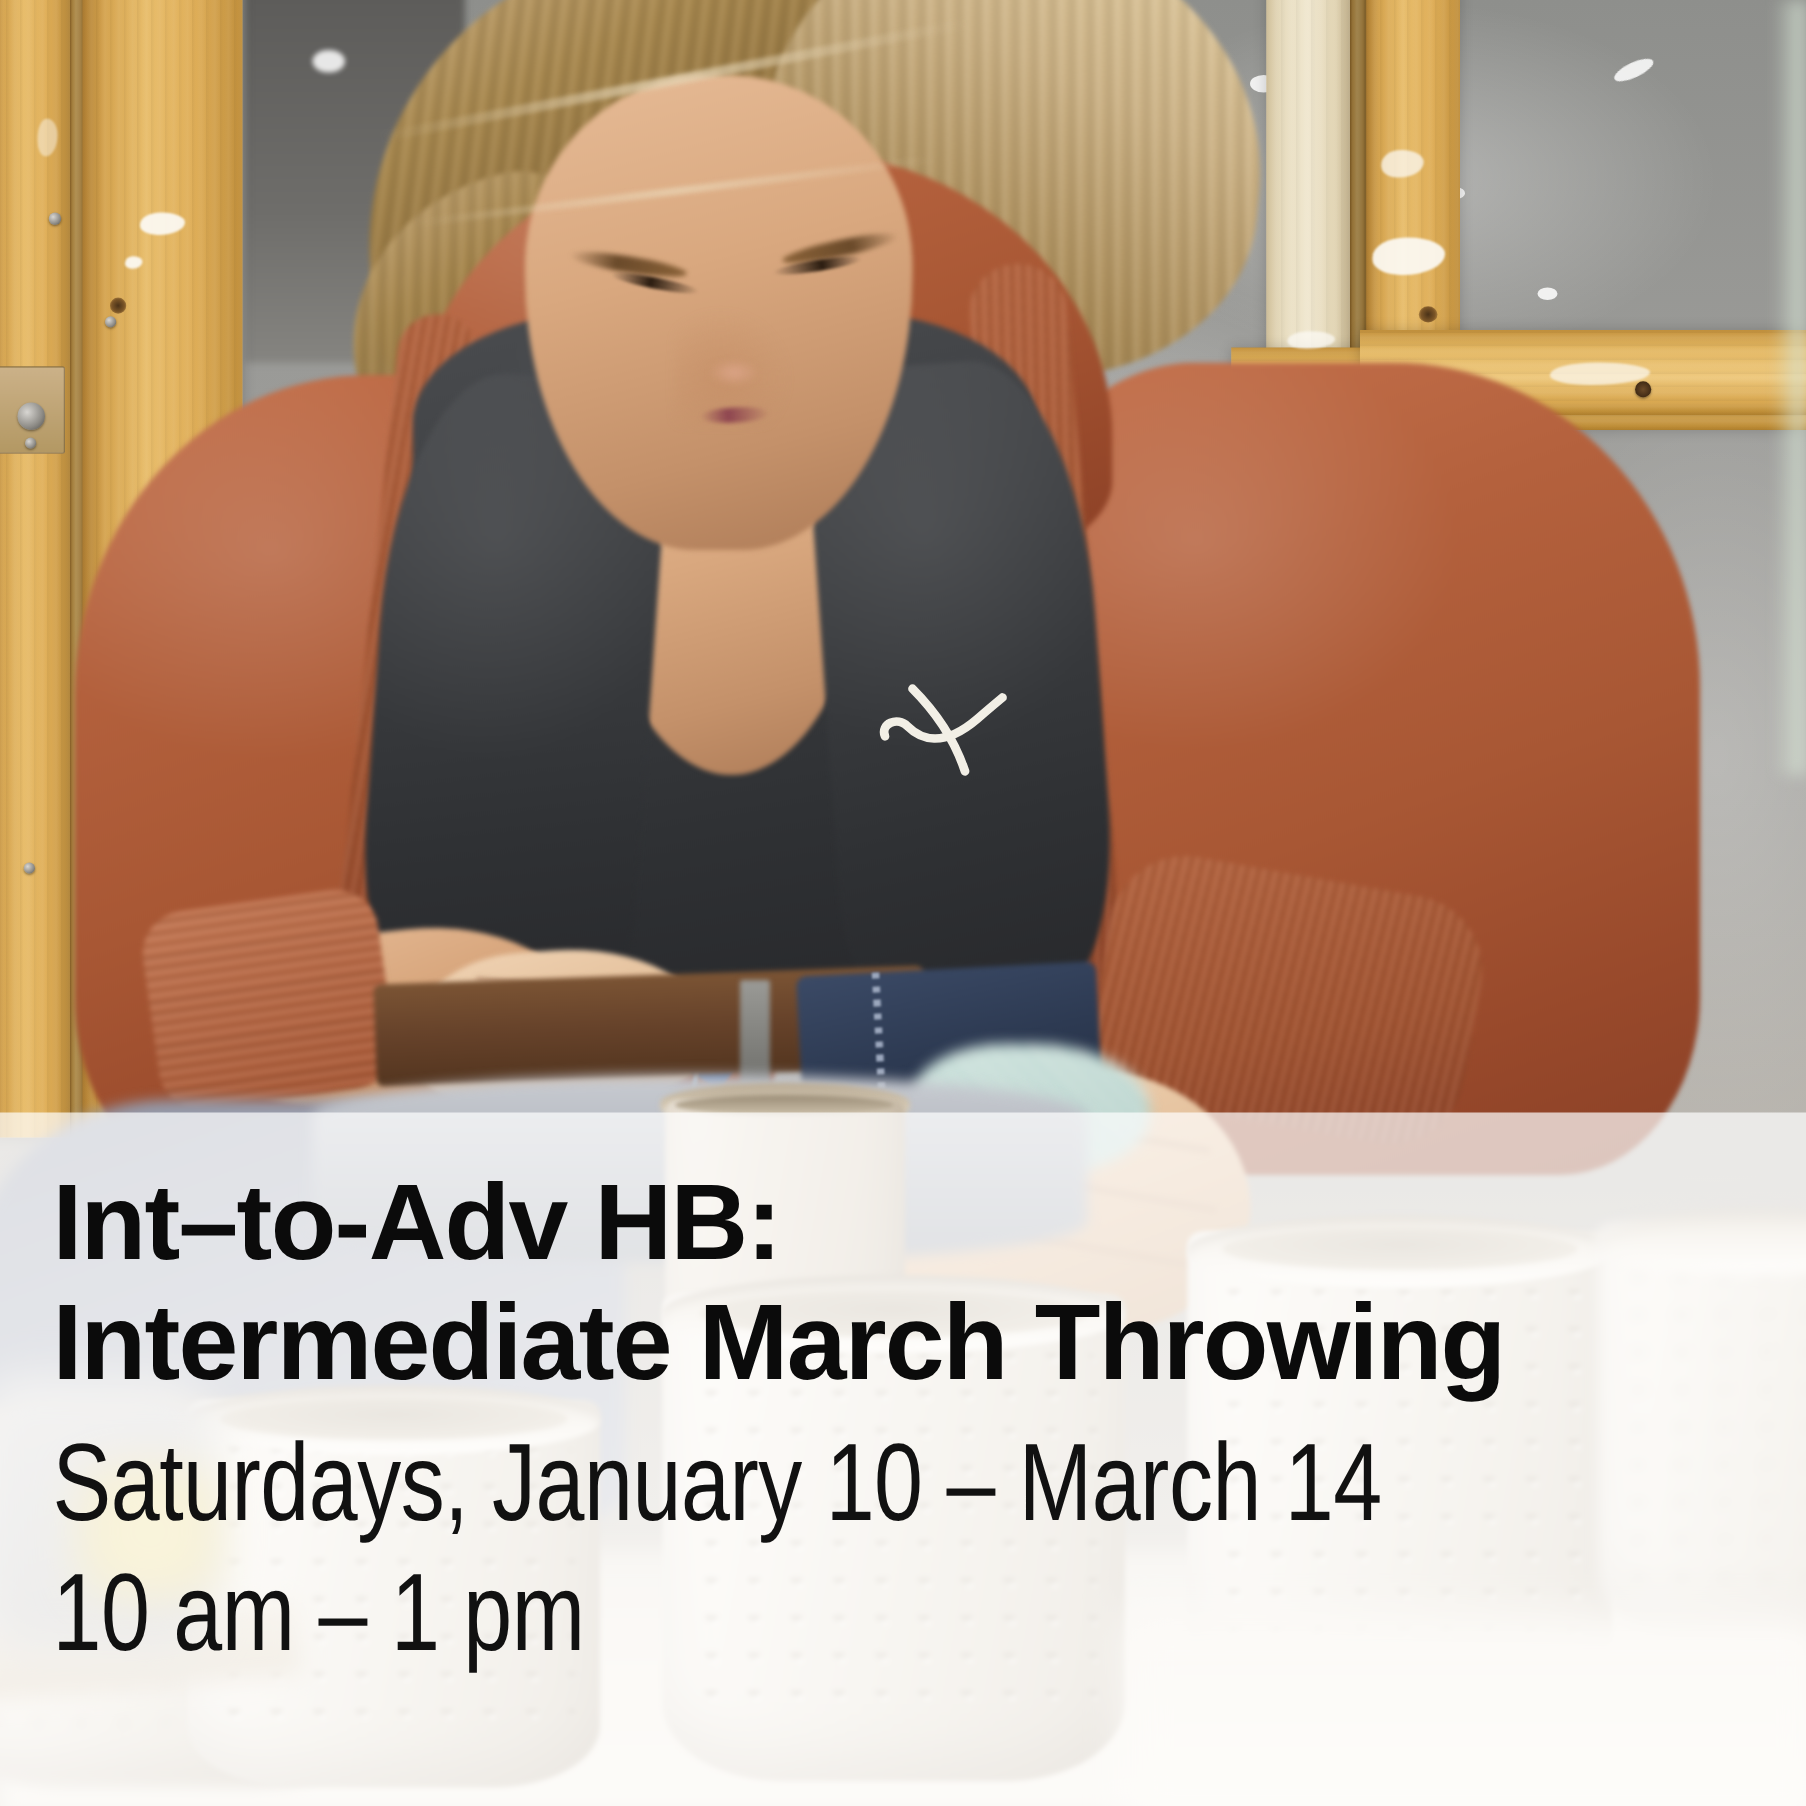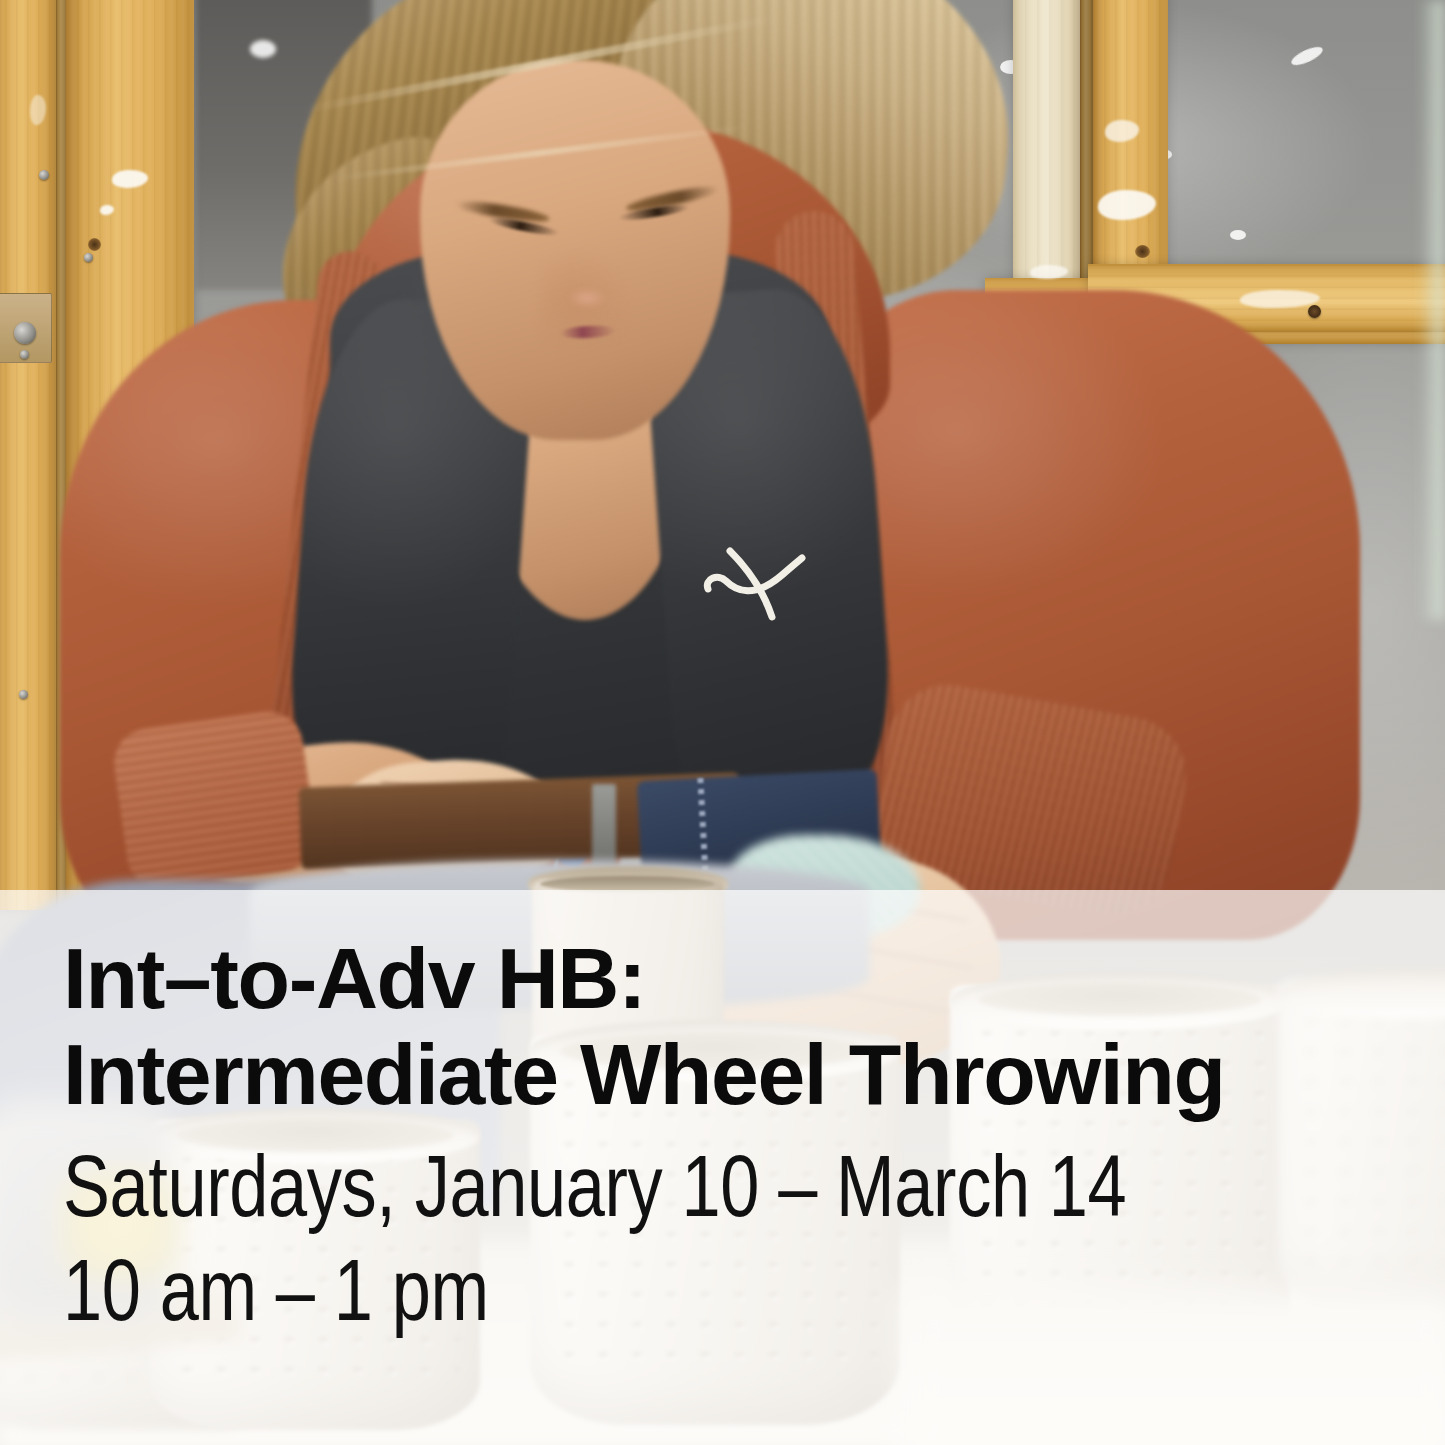--- a/index.html
+++ b/index.html
@@ -225,21 +225,21 @@
   .overlay-band {
     position: absolute;
     left: 0;
     right: 0;
     background: rgba(255,255,255,.70);
   }
 
   
   .textblock {
     position: absolute;
-    left: 63px;
+    left: 42px;
     top: 930px;
     width: 1360px;
   }
   .title-line {
     font-family: "Liberation Sans", sans-serif;
     font-weight: 700;
     font-size: 86px;
     line-height: 96px;
     letter-spacing: -1.4px;
     color: #0b0b0b;
@@ -480,18 +480,18 @@
       background:radial-gradient(circle,#f0e090,#e4d07a 60%,rgba(228,208,122,0));"></div>
 
     <div class="blur-xl" style="position:absolute;left:900px;top:1290px;width:560px;height:170px;
       background:linear-gradient(180deg,#f3ede3,#faf6ee);"></div>
   </div>
 
   <div class="overlay-band" id="overlay-band" style="top: 890px; height: 555px; background: rgba(255, 255, 255, 0.7);"></div>
 
   <div class="textblock">
     <div class="title-line">Int–to-Adv HB:</div>
-    <div class="title-line">Intermediate Wheel Throwing</div>
+    <div class="title-line">Intermediate March Throwing</div>
     <div class="detail-line first">Saturdays, January 10 – March 14</div>
     <div class="detail-line">10 am – 1 pm</div>
   </div>
 
 </div>
 
 </body></html>

